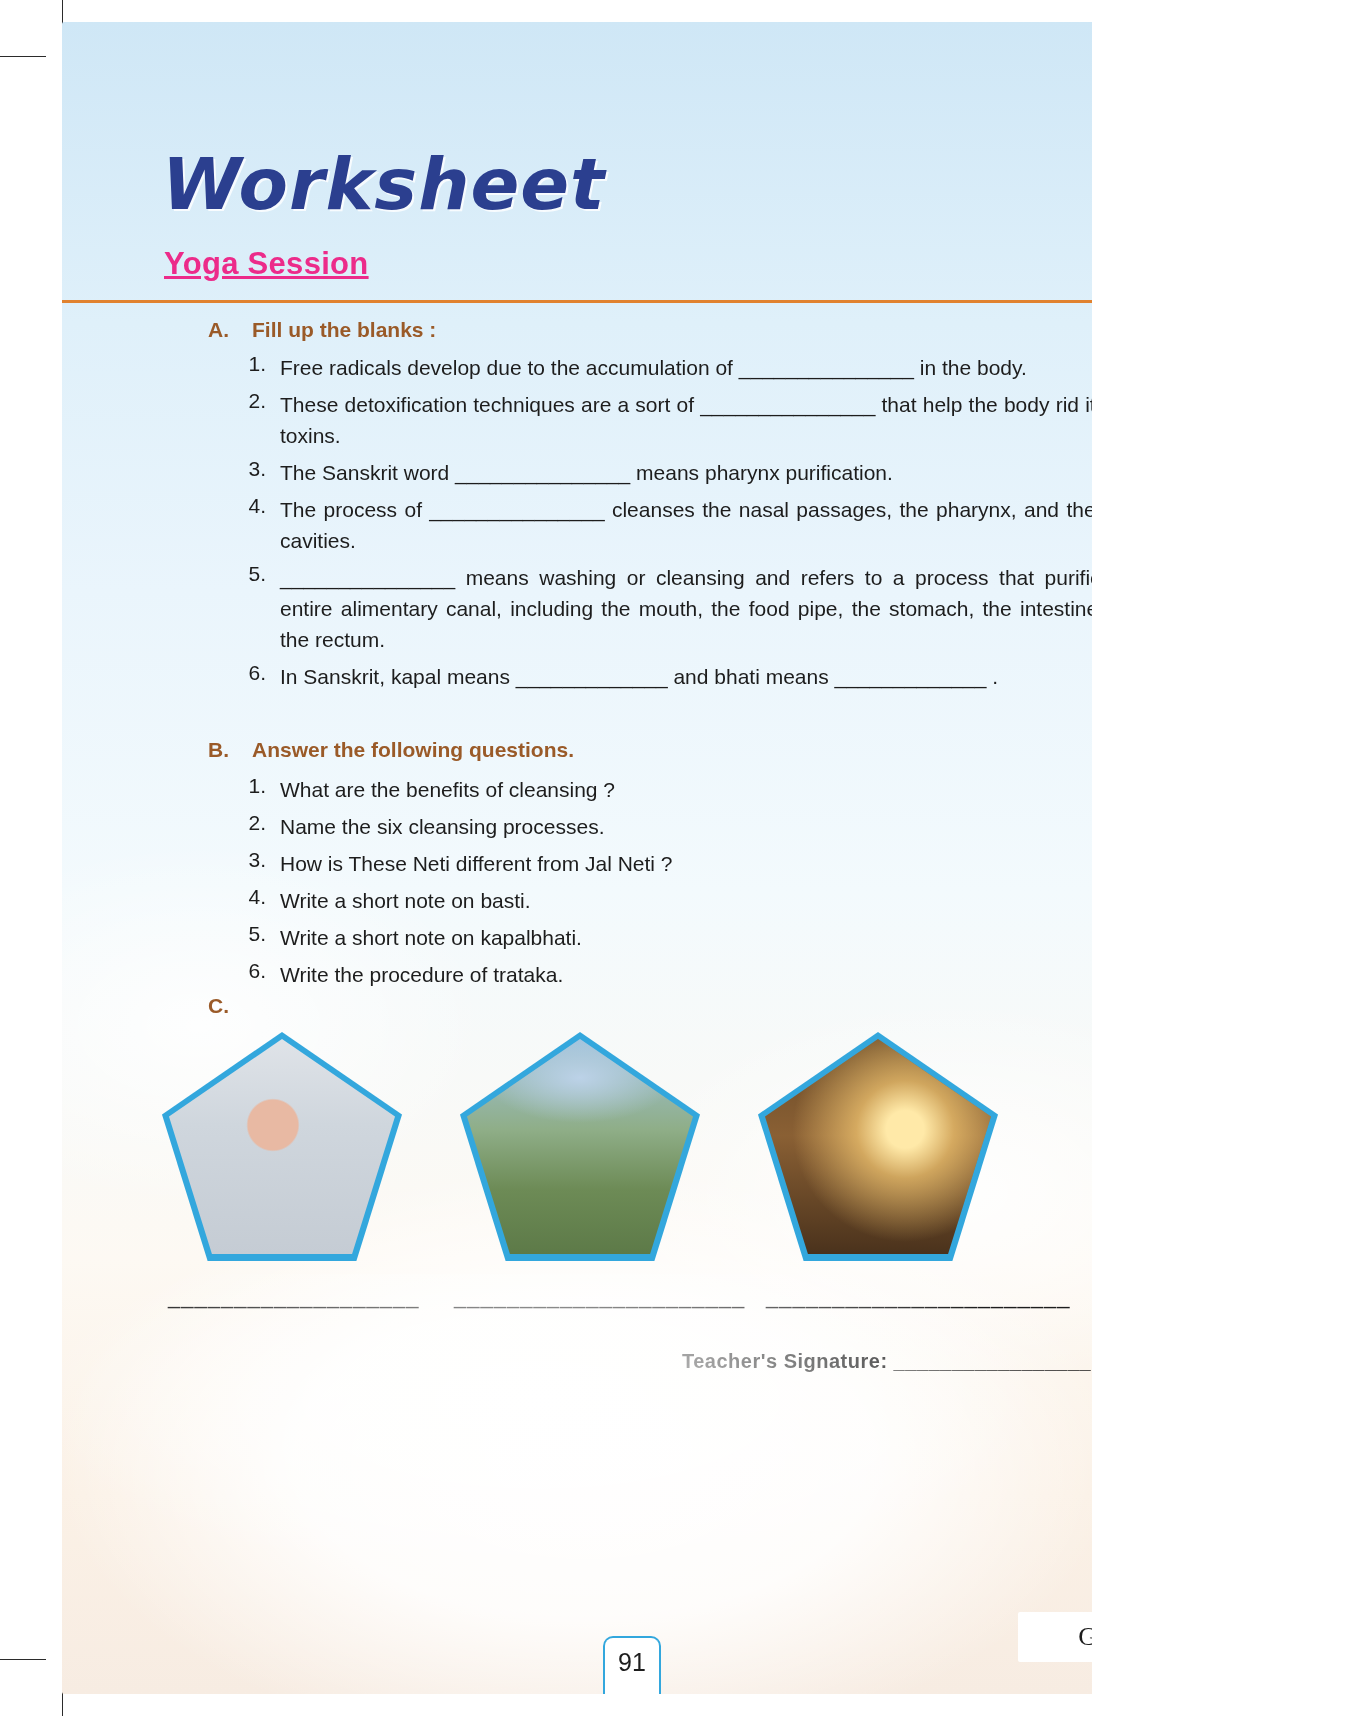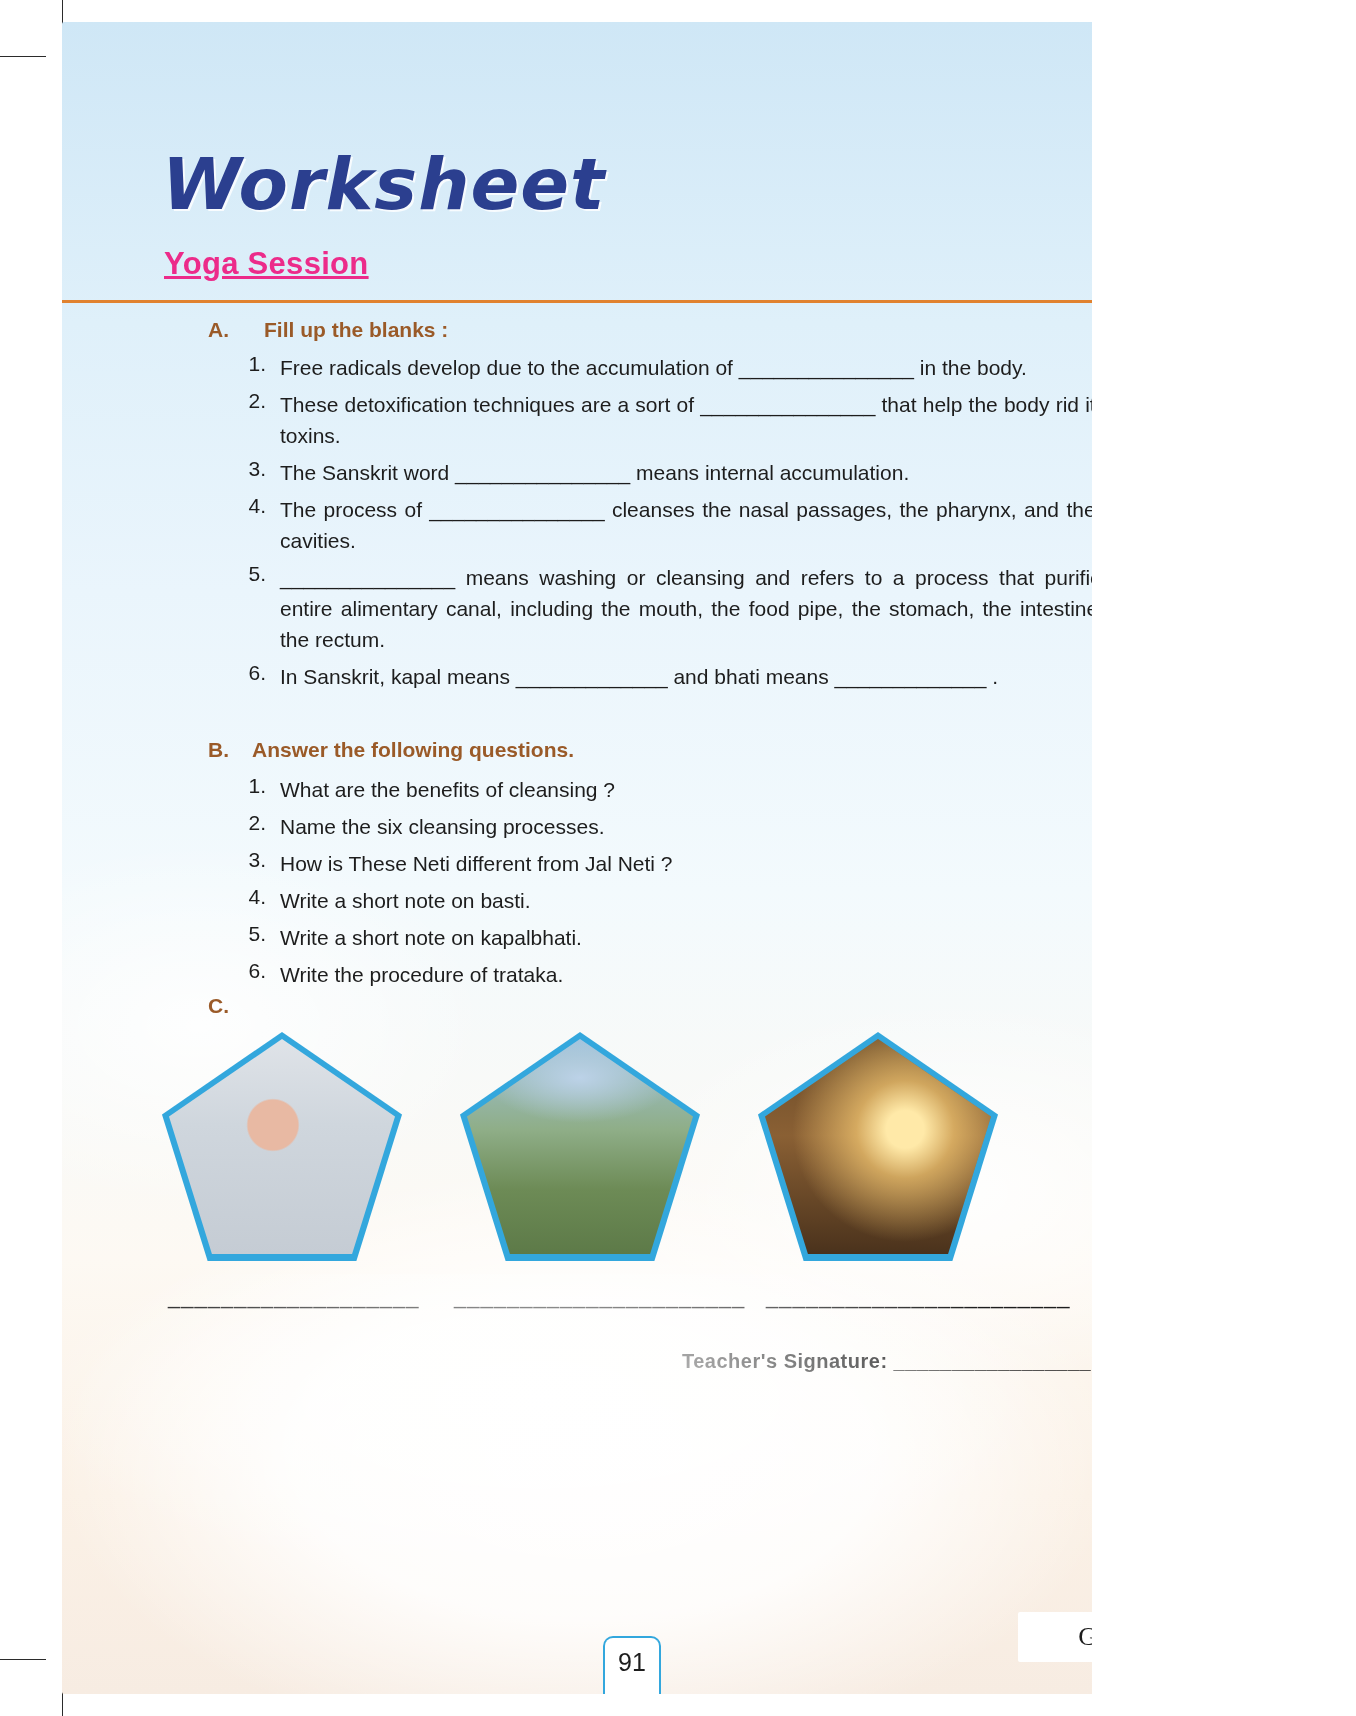--- a/index.html
+++ b/index.html
@@ -234,34 +234,34 @@
   <div class="crop h" style="right:0; bottom:56px;"></div>
 
   <div class="sheet">
     <div class="content">
 
       <div class="wtitle">Worksheet</div>
       <div class="subtitle">Yoga Session</div>
       <div class="hrule"></div>
 
       <div class="sec-letter" style="left:146px; top:296px;">A.</div>
-      <div class="sec-head" style="left:190px; top:296px;margin-left:12px;">Fill up the blanks :</div>
+      <div class="sec-head" style="left:190px; top:296px;">Fill up the blanks :</div>
 
       <div class="qlist" style="left:160px; top:330px; width:930px;">
         <div class="qrow">
           <div class="qnum">1.</div>
           <div class="qtext">Free radicals develop due to the accumulation of _______________ in the body.</div>
         </div>
         <div class="qrow">
           <div class="qnum">2.</div>
           <div class="qtext justify">These detoxification techniques are a sort of _______________ that help the body rid itself of toxins.</div>
         </div>
         <div class="qrow">
           <div class="qnum">3.</div>
-          <div class="qtext">The Sanskrit word _______________ means internal accumulation.</div>
+          <div class="qtext">The Sanskrit word _______________ means pharynx purification.</div>
         </div>
         <div class="qrow">
           <div class="qnum">4.</div>
           <div class="qtext justify">The process of _______________ cleanses the nasal passages, the pharynx, and the sinus cavities.</div>
         </div>
         <div class="qrow">
           <div class="qnum">5.</div>
           <div class="qtext justify">_______________ means washing or cleansing and refers to a process that purifies the entire alimentary canal, including the mouth, the food pipe, the stomach, the intestines and the rectum.</div>
         </div>
         <div class="qrow">

